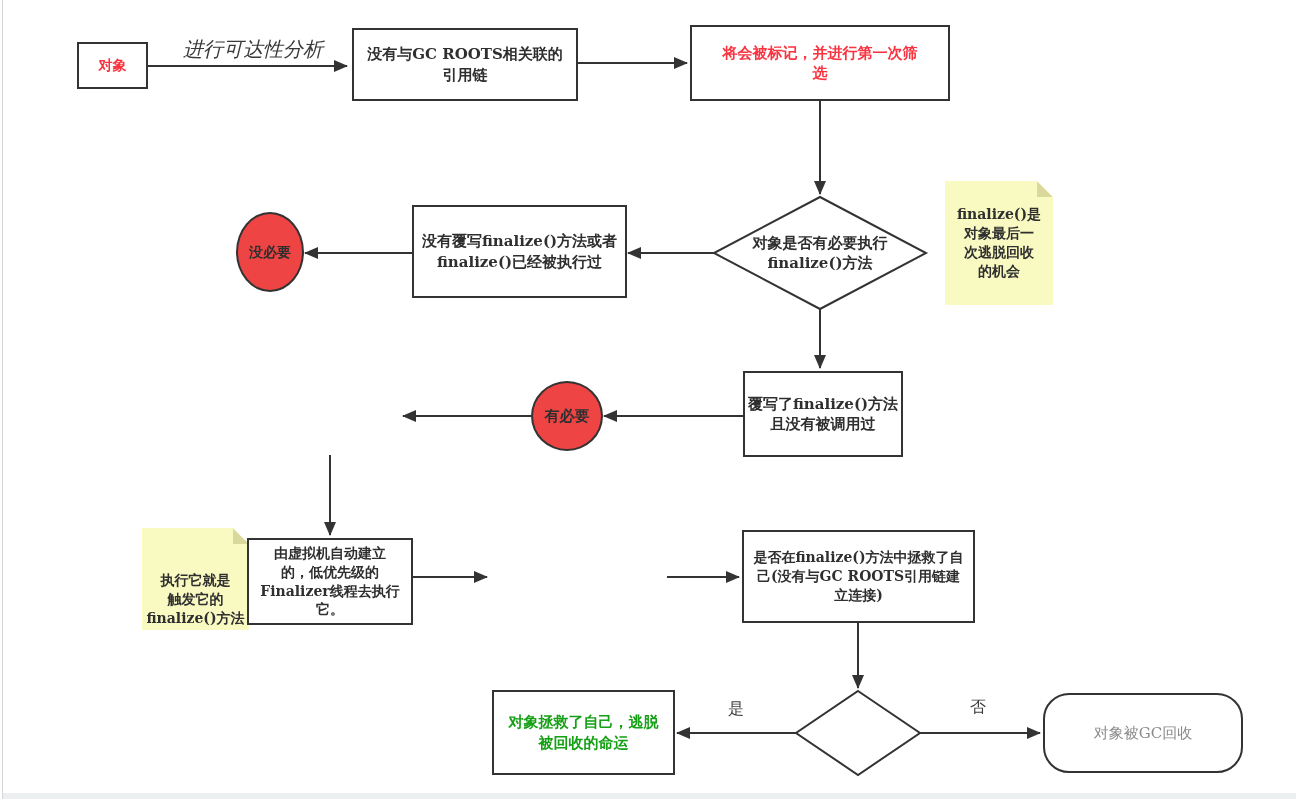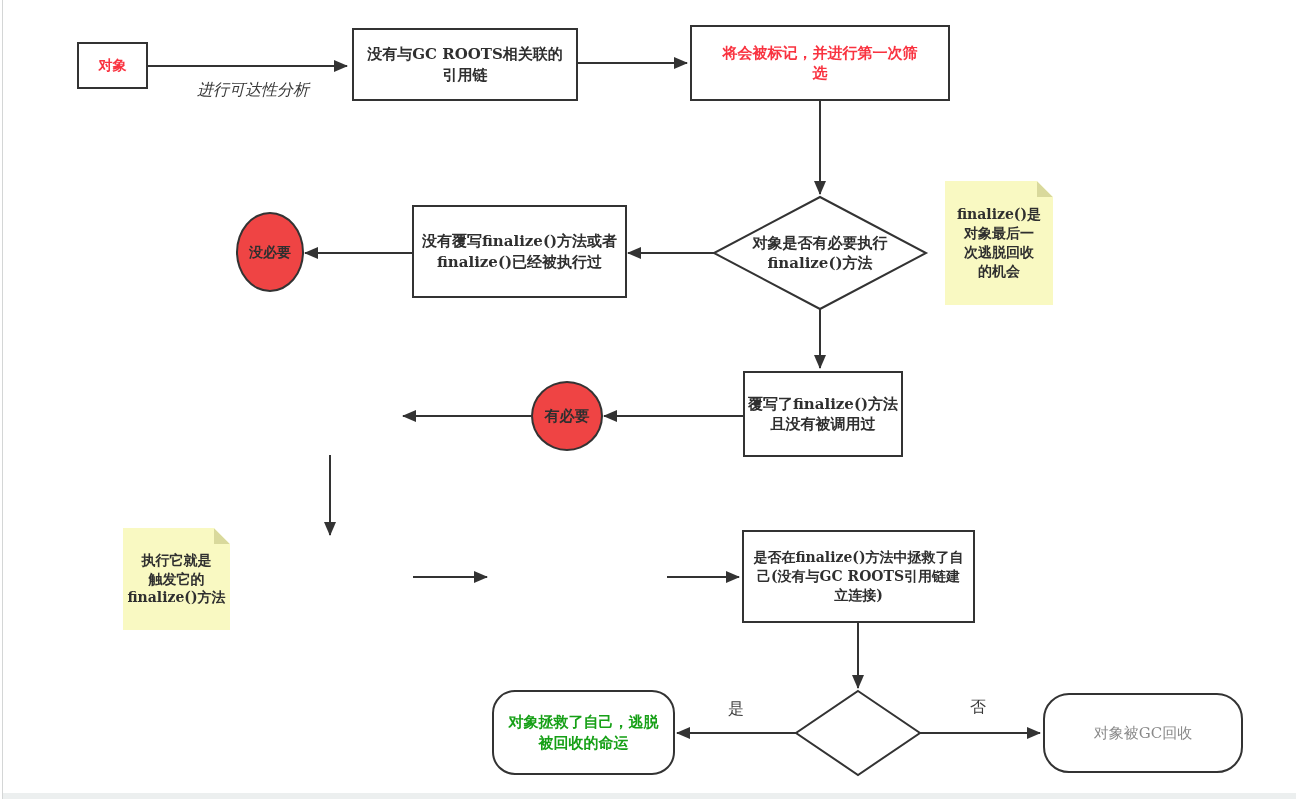--- a/index.html
+++ b/index.html
@@ -36,27 +36,27 @@
   #n-object{left:77px;top:42px;width:71px;height:47px;color:var(--red);font-size:14px;}
   #n-chain{left:352px;top:28px;width:226px;height:73px;}
   #n-marked{left:690px;top:25px;width:260px;height:76px;color:var(--red);}
   #d1-label{left:728px;top:224px;width:184px;height:58px;background:transparent;}
   #note-right{left:945px;top:181px;width:108px;height:124px;font-size:14px;}
   #c-noneed{left:236px;top:212px;width:68px;height:80px;font-size:14px;}
   #n-notoverride{left:412px;top:205px;width:215px;height:93px;}
   #n-override{left:743px;top:371px;width:160px;height:86px;}
   #c-need{left:531px;top:381px;width:72px;height:70px;font-size:15px;}
   #n-fqueue{left:257px;top:375px;width:145px;height:80px;font-size:14px;}
-  #note-left{left:123px;top:528px;width:107px;height:102px;font-size:14px;}
+  #note-left{left:142px;top:528px;width:107px;height:102px;font-size:14px;align-items:flex-end;}
   #n-finalizer{left:247px;top:538px;width:166px;height:87px;font-size:14px;}
   #n-secondmark{left:490px;top:538px;width:177px;height:80px;color:var(--red);font-size:14px;}
   #n-savedq{left:742px;top:530px;width:233px;height:93px;font-size:14px;}
-  #n-saved{left:492px;top:690px;width:183px;height:85px;color:var(--green);border-radius:23px;}
+  #n-saved{left:492px;top:690px;width:183px;height:85px;color:var(--green);}
   #n-collected{left:1043px;top:693px;width:200px;height:80px;color:var(--gray);font-weight:400;border-radius:26px;}
-  #lbl-reach{left:178px;top:36px;width:150px;font-style:italic;font-weight:400;font-size:16px;margin-top:44px;}
+  #lbl-reach{left:178px;top:36px;width:150px;font-style:italic;font-weight:400;font-size:20px;}
   #lbl-yes{left:723px;top:699px;width:26px;font-weight:400;font-size:16px;}
   #lbl-no{left:965px;top:697px;width:26px;font-weight:400;font-size:16px;}
   #left-rule{position:absolute;left:2px;top:0;width:1px;height:799px;background:#d4d6d6;}
   #bottom-strip{position:absolute;left:3px;bottom:0;width:1293px;height:6px;background:#ecefef;}
 </style>
 </head>
 <body>
 
 <div class="canvas">
 
@@ -115,20 +115,24 @@
   <div class="node note" id="note-left">
     <svg class="foldsvg" width="16" height="16">
       <path d="M0,0 L16,16 L0,16 Z" fill="#d9d99c"></path>
       <path d="M0,0 L16,0 L16,16 Z" fill="#ffffff"></path>
     </svg>
     <span>执行它就是
 触发它的
 finalize()方法</span>
   </div>
 
+  <div class="node box" id="n-finalizer">由虚拟机自动建立
+的，低优先级的
+Finalizer线程去执行
+它。</div>
   <div class="node box" id="n-savedq">是否在finalize()方法中拯救了自
 己(没有与GC ROOTS引用链建
 立连接)</div>
 
   <div class="lbl" id="lbl-yes">是</div>
   <div class="lbl" id="lbl-no">否</div>
 
   <div class="node box" id="n-saved">对象拯救了自己，逃脱
 被回收的命运</div>
   <div class="node box" id="n-collected">对象被GC回收</div>

